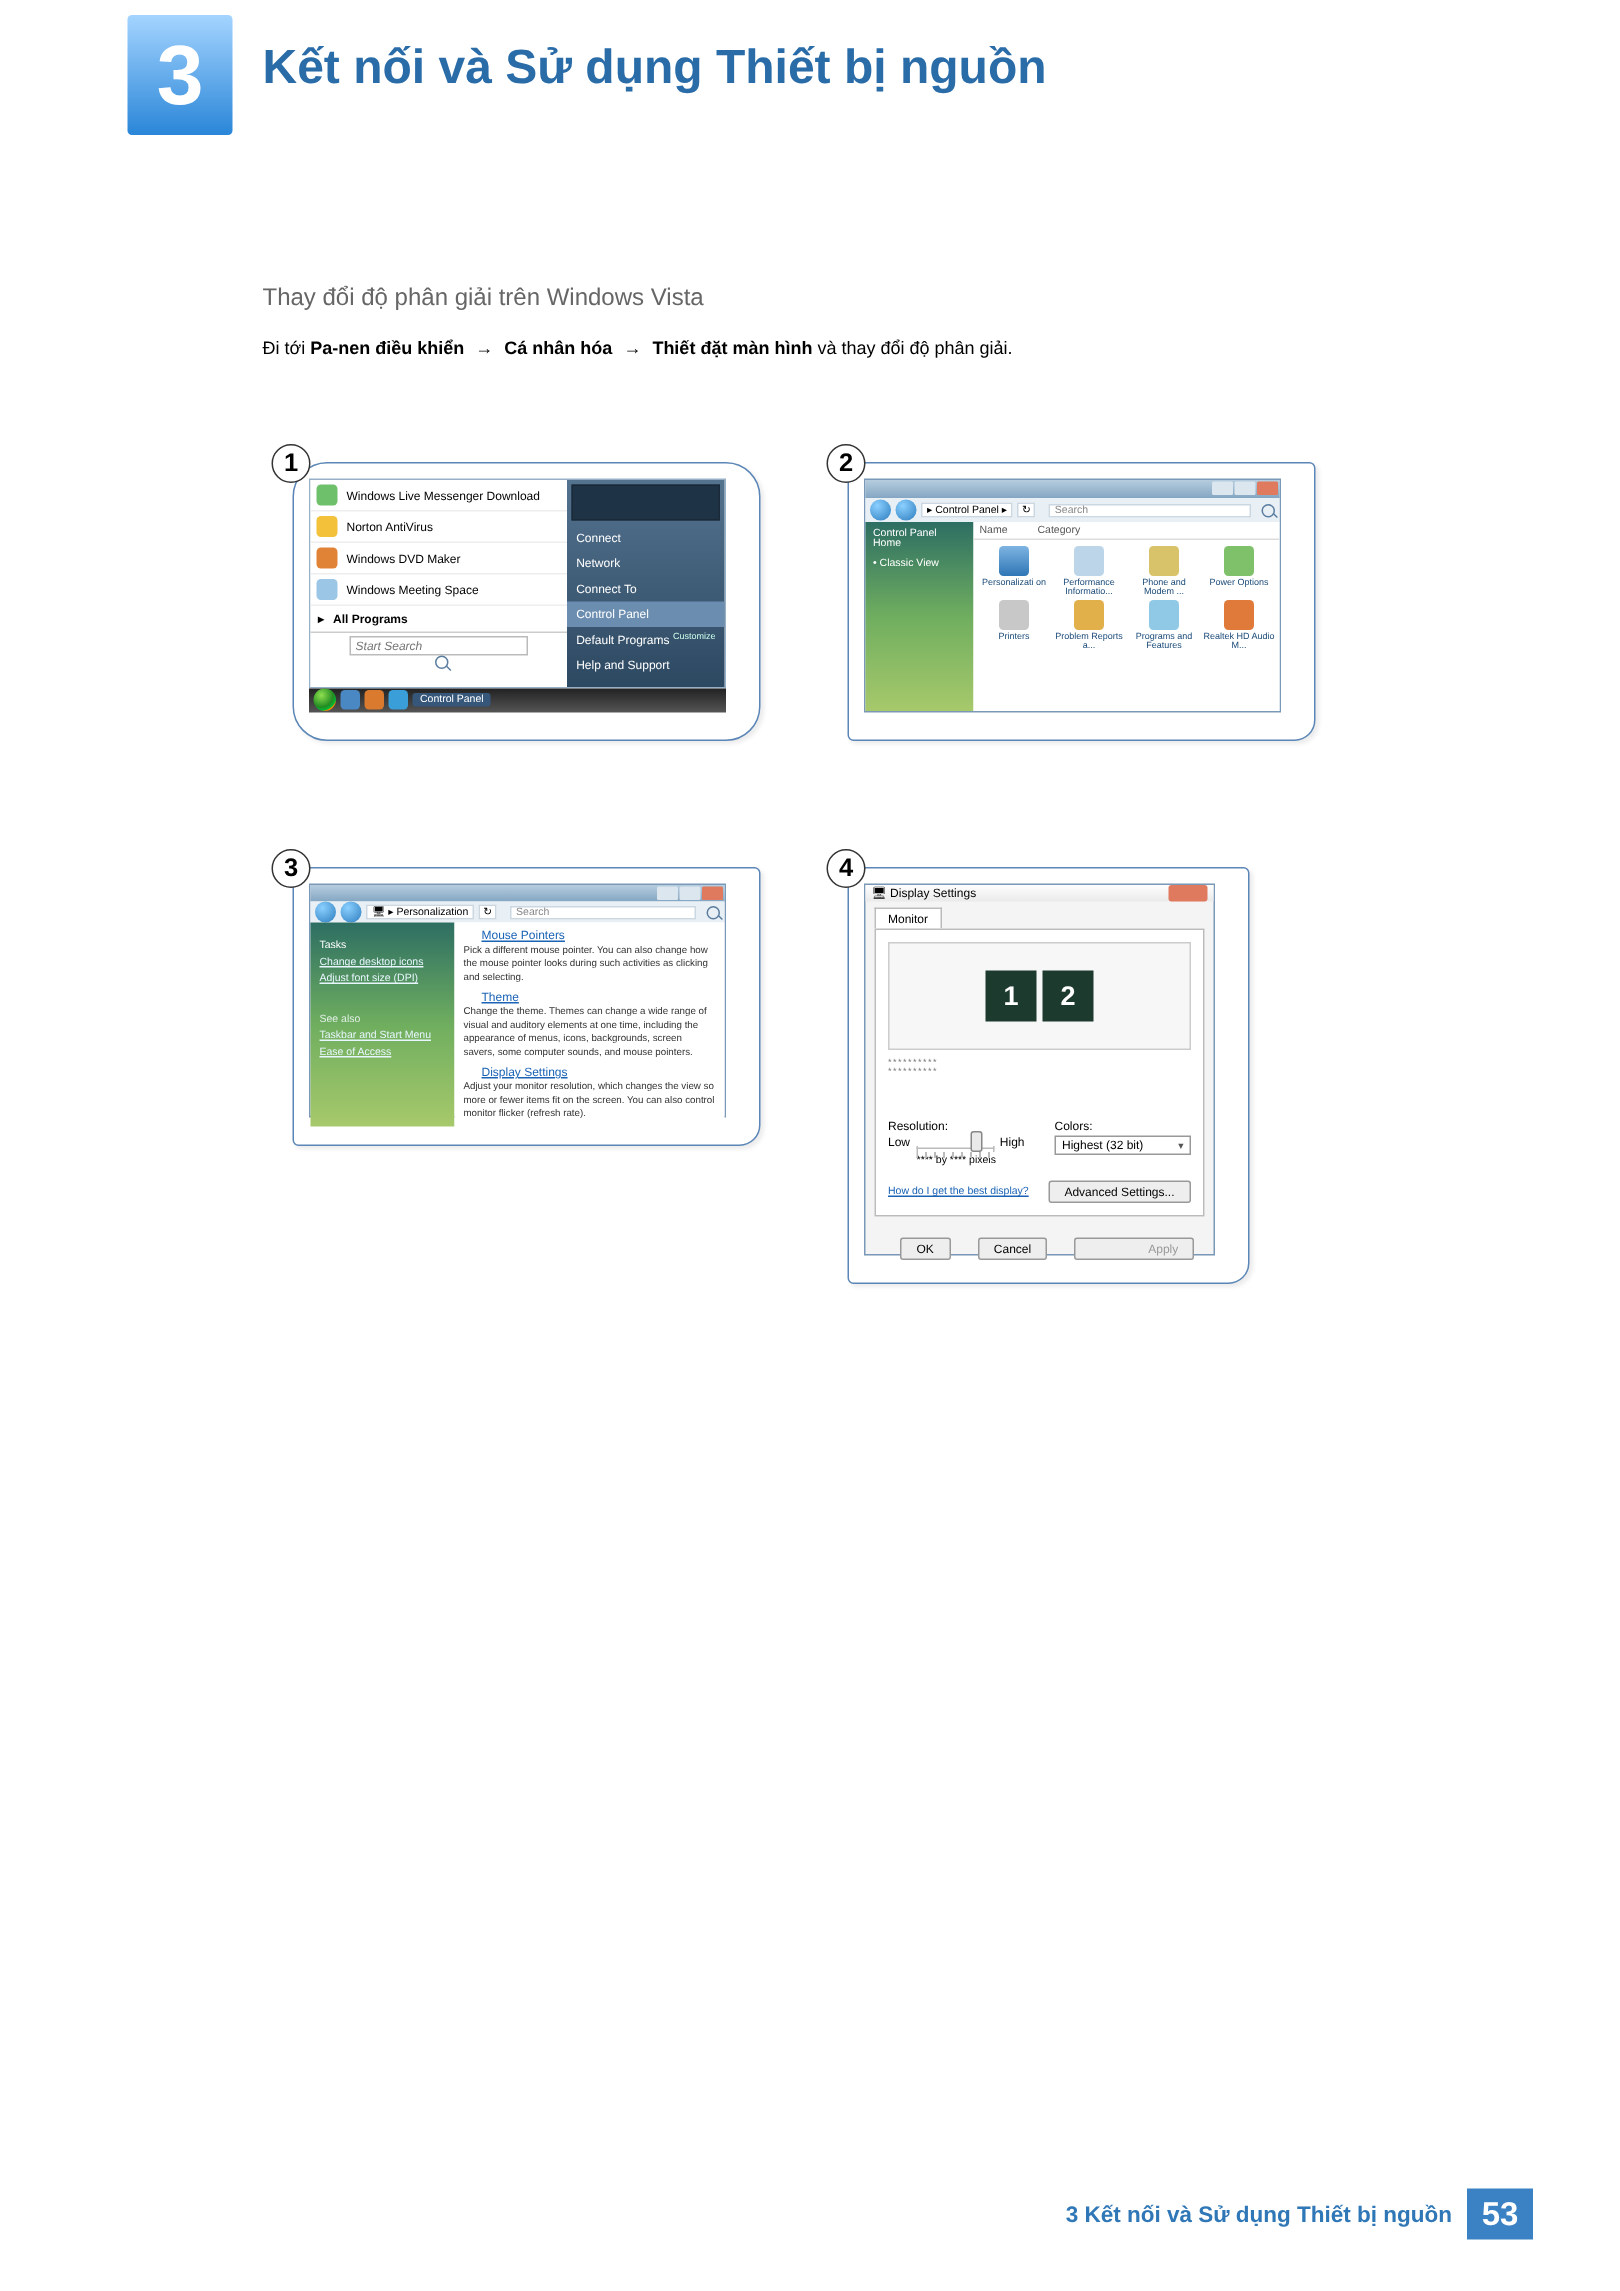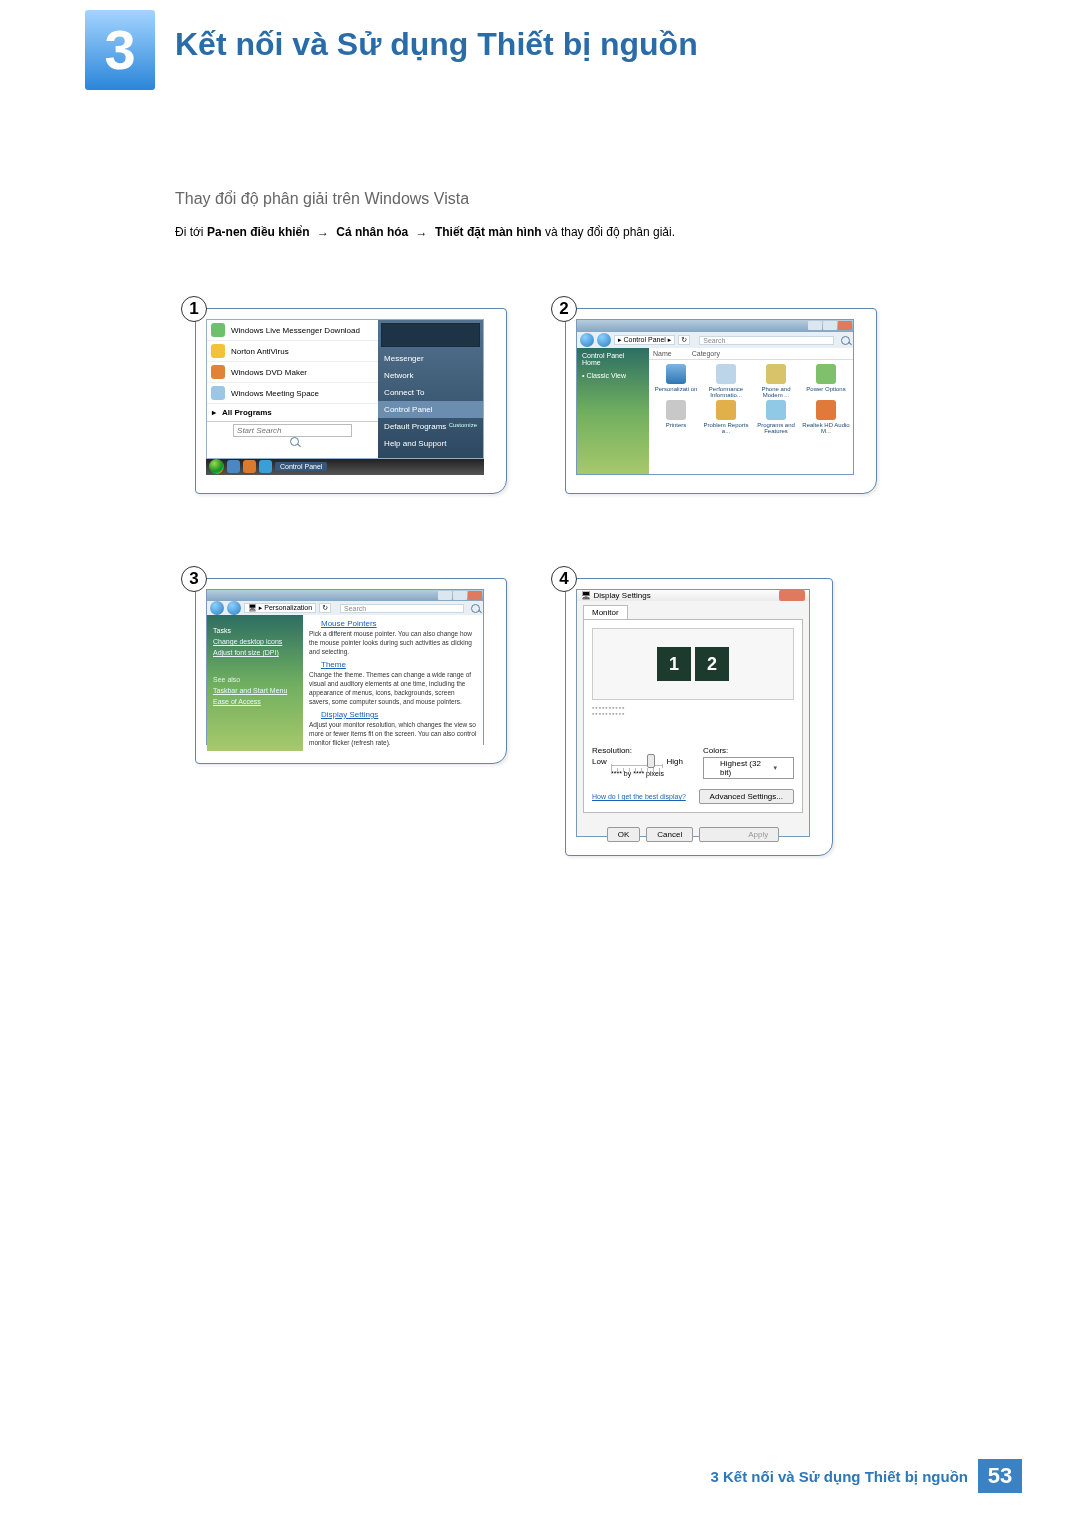--- a/index.html
+++ b/index.html
@@ -42,21 +42,21 @@
     border: 1px solid #333; border-radius: 50%;
     background: #fff; text-align: center; line-height: 24px;
     font-size: 17px; font-weight: bold; z-index: 5;
   }
   .frame {
     position: absolute; left: 20px; top: 18px;
     border: 1px solid #5b86b7; border-radius: 4px 4px 14px 4px;
     background: #fff;
     box-shadow: 2px 2px 3px rgba(0,0,0,.08);
   }
-  .frame.fs1 { width: 312px; height: 186px; }
+  .frame.fs1 { width: 312px; height: 186px; border-radius: 23px; }
   .frame.fs2 { width: 312px; height: 186px; }
   .frame.fs3 { width: 312px; height: 186px; }
   .frame.fs4 { width: 268px; height: 278px; }
   .frame-inner { position: absolute; inset: 10px 22px 18px 10px; }
 
   
   .p1 { width: 100%; height: 100%; display: flex; border: 1px solid #98b0c6; font-size: 8px; }
   .p1-left { width: 62%; background: #fff; display: flex; flex-direction: column; }
   .p1-item { display:flex; align-items:center; padding:3px 4px; border-bottom:1px solid #eee; }
   .p1-item .ic { width:14px;height:14px;margin-right:6px;border-radius:3px; }
@@ -114,27 +114,27 @@
   .mon{display:flex;gap:4px;}
   .mon span{width:34px;height:34px;background:#1d3a2e;color:#fff;font-weight:bold;font-size:18px;display:flex;align-items:center;justify-content:center;}
   .stars{color:#777;font-size:6px;letter-spacing:1px;margin-top:6px;}
   .p4row{display:flex;gap:20px;margin-top:28px;}
   .p4col{flex:1;}
   .slider{display:flex;align-items:center;gap:4px;margin-top:2px;}
   .track{flex:1;height:8px;border-bottom:1px solid #bbb;position:relative;}
   .track::after{content:"";position:absolute;left:0;right:0;top:6px;height:4px;border-left:1px solid #bbb;border-right:1px solid #bbb;}
   .thumb{width:8px;height:14px;background:#eaeaea;border:1px solid #888;border-radius:2px;margin-left:-4px;position:absolute;left:78%;top:-4px;}
   .ticks{position:absolute;left:0;right:0;top:10px;height:4px;background:repeating-linear-gradient(90deg,#bbb 0 1px,transparent 1px 6px);}
-  .sel{border:1px solid #999;background:#fff;padding:1px 16px;margin-top:2px;display:flex;justify-content:space-between;align-items:center;}
+  .sel{border:1px solid #999;background:#fff;padding:1px 4px;margin-top:2px;display:flex;justify-content:space-between;align-items:center;}
   .sel::after{content:"▾";font-size:7px;color:#555;}
   .pxline{text-align:center;font-size:7px;margin-top:4px;}
   .p4foot{display:flex;justify-content:space-between;align-items:center;margin-top:10px;}
   .lnk{color:#1a63b5;text-decoration:underline;font-size:7px;}
   .btn{border:1px solid #999;background:#eee;padding:2px 10px;font-size:8px;border-radius:2px;}
-  .btnrow{display:flex;justify-content:center;gap:6px;margin:8px 3px;}
+  .btnrow{display:flex;justify-content:flex-start;gap:18px;margin:8px 23px;}
   .btn.dim{color:#999;padding-left:48px;}
   .mag{width:9px;height:9px;border:1.2px solid #5a7da0;border-radius:50%;position:relative;margin-left:4px;}
   .mag::after{content:"";position:absolute;width:4px;height:1.4px;background:#5a7da0;right:-3px;bottom:-1px;transform:rotate(45deg);}
 
   
   .page-footer{position:absolute;left:0;right:0;bottom:34px;display:flex;justify-content:flex-end;align-items:center;padding-right:58px;}
   .footer-text{color:#2f77b6;font-weight:bold;font-size:15px;}
   .page-num{width:44px;height:34px;background:#3a82c4;color:#fff;font-weight:bold;font-size:22px;display:flex;align-items:center;justify-content:center;margin-left:10px;}
 </style>
 </head>
@@ -181,21 +181,21 @@
                   <span style="margin-right:6px">▸</span>
                   <span>All Programs</span>
                 </div>
             <div class="p1-search">
               <input placeholder="Start Search" style="">
               <span class="mag"></span>
             </div>
           </div>
           <div class="p1-right">
             <div class="pic"></div>
-            <div>Messenger</div>
+            <div>Connect</div>
             <div>Network</div>
             <div>Connect To</div>
             <div class="hl">Control Panel</div>
             <div><span>Default Programs</span><span style="float:right;font-size:6px;color:#cfe">Customize</span></div>
             <div>Help and Support</div>
           </div>
         </div>
         <div class="p1-taskbar">
           <span class="tb-orb"></span>
           <span class="tb-ic" style="background:#4a88c4"></span>

